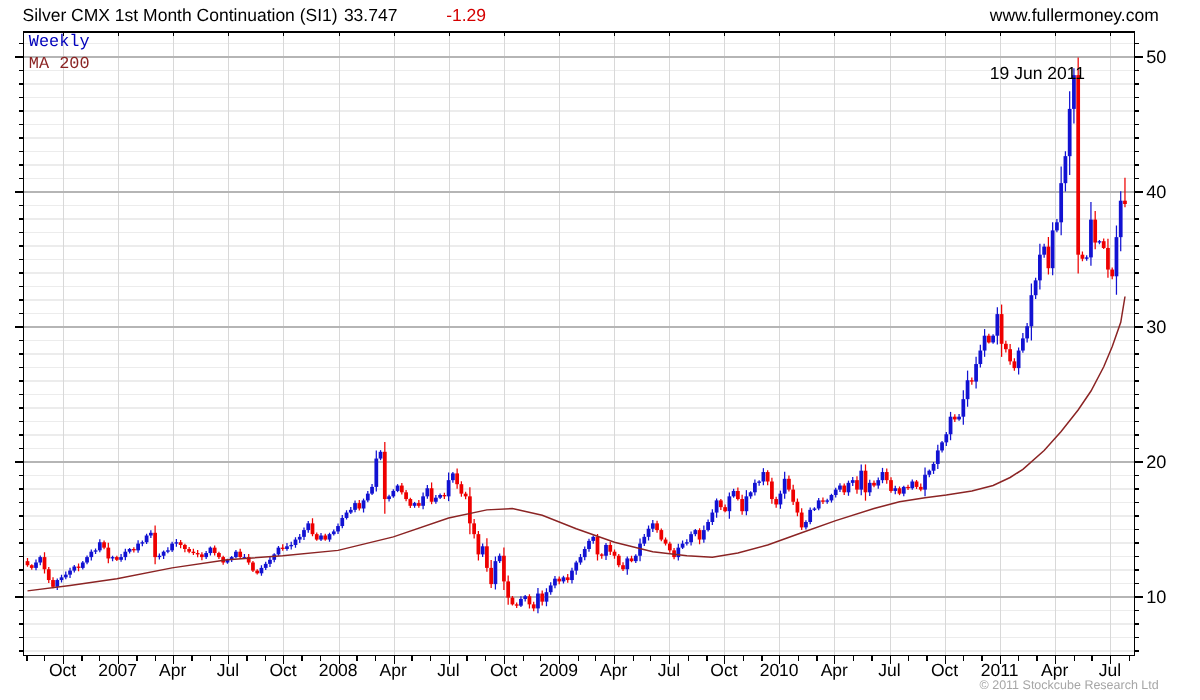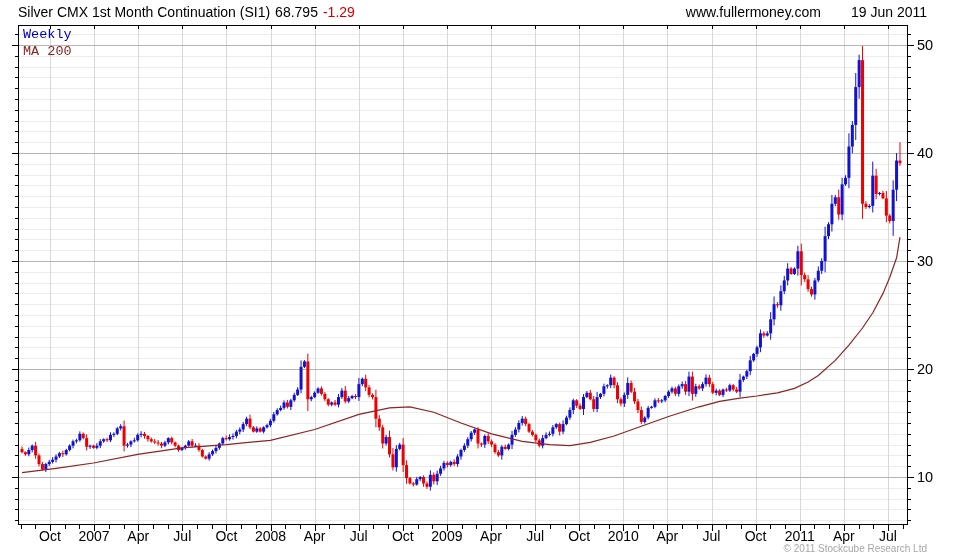--- a/index.html
+++ b/index.html
@@ -1,21 +1,21 @@
 <!DOCTYPE html>
 <html><head>
 <meta charset="utf-8">
 <style>
   html,body{margin:0;padding:0;background:#fff;}
   .screen{position:relative;width:960px;height:560px;background:#ffffff;overflow:hidden;
           font-family:"Liberation Sans",sans-serif;color:#000;}
   .chart-svg{position:absolute;left:0;top:0;}
   .hdr-title{position:absolute;left:18px;top:4px;font-size:14px;white-space:nowrap;}
   .hdr-title span{margin-right:5px;}
-  .hdr-right{position:absolute;top:4px;right:33px;font-size:14px;display:flex;gap:30px;white-space:nowrap;}
+  .hdr-right{position:absolute;top:4px;right:33px;font-size:14px;display:flex;gap:30px;white-space:nowrap;flex-direction:column;}
   .legend{position:absolute;left:23px;font-size:13.5px;line-height:16px;white-space:nowrap;font-family:Liberation Mono, monospace;}
   .legend-weekly{top:27px;}
   .legend-ma{top:44px;text-align:center;}
   .copyright{position:absolute;right:33px;top:543px;font-size:10px;color:#a6a6a6;white-space:nowrap;text-align:center;}
 </style>
 </head>
 <body>
 
 <div class="screen">
 
@@ -807,21 +807,21 @@
       <text x="623.3000000000001" y="541" font-size="14" font-family="&quot;Liberation Sans&quot;,sans-serif" fill="#000" text-anchor="middle">2010</text>
       <text x="667.4" y="541" font-size="14" font-family="&quot;Liberation Sans&quot;,sans-serif" fill="#000" text-anchor="middle">Apr</text>
       <text x="711.5" y="541" font-size="14" font-family="&quot;Liberation Sans&quot;,sans-serif" fill="#000" text-anchor="middle">Jul</text>
       <text x="755.6" y="541" font-size="14" font-family="&quot;Liberation Sans&quot;,sans-serif" fill="#000" text-anchor="middle">Oct</text>
       <text x="799.7" y="541" font-size="14" font-family="&quot;Liberation Sans&quot;,sans-serif" fill="#000" text-anchor="middle">2011</text>
       <text x="843.8000000000001" y="541" font-size="14" font-family="&quot;Liberation Sans&quot;,sans-serif" fill="#000" text-anchor="middle">Apr</text>
       <text x="887.9" y="541" font-size="14" font-family="&quot;Liberation Sans&quot;,sans-serif" fill="#000" text-anchor="middle">Jul</text>
     </svg>
 
   <div class="hdr-title">
-    <span>Silver CMX 1st Month Continuation (SI1)</span><span>68.795</span><span style="color: rgb(212, 0, 0);">-1.29</span>
+    <span>Silver CMX 1st Month Continuation (SI1)</span><span>33.747</span><span style="color: rgb(212, 0, 0); margin-left: 34px;">-1.29</span>
   </div>
 
   <div class="hdr-right">
     <span>www.fullermoney.com</span>
     <span>19 Jun 2011</span>
   </div>
 
   <div class="legend legend-weekly" style="color: rgb(0, 0, 187);">Weekly</div>
   <div class="legend legend-ma" style="color: rgb(139, 36, 36);">MA 200</div>
 

